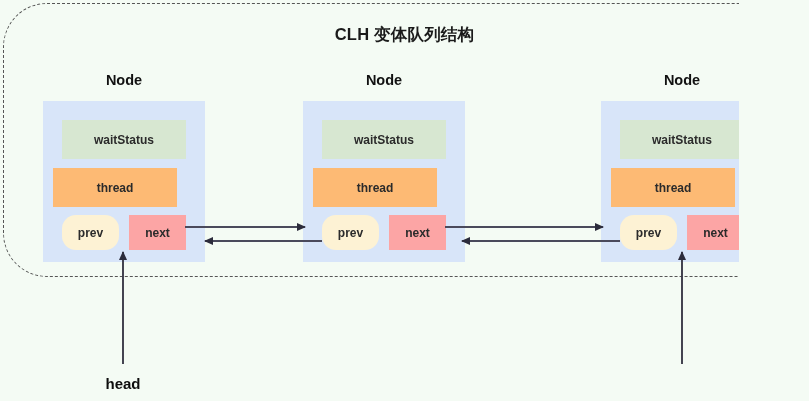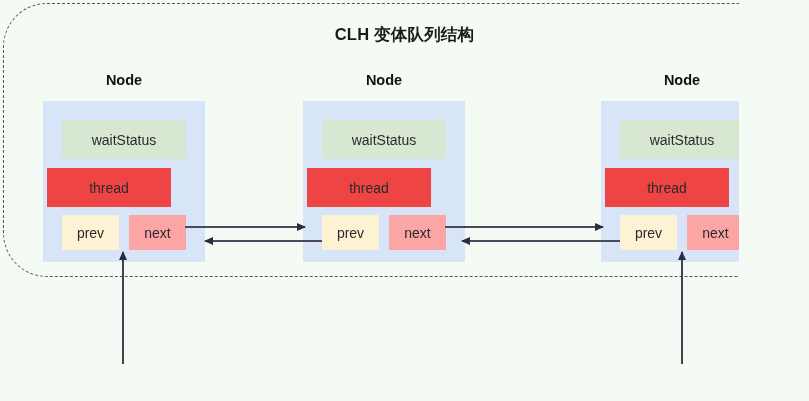--- a/index.html
+++ b/index.html
@@ -63,43 +63,45 @@
     height: 161px;
     background: #d8e5f9;
     box-sizing: border-box;
   }
   .field {
     position: absolute;
     box-sizing: border-box;
     display: flex;
     align-items: center;
     justify-content: center;
-    font-size: 14px;
+    font-size: 12px;
     color: #2b2b2b;
+    font-weight: bold;
   }
   .field-waitstatus {
     left: 19px;
     top: 19px;
     width: 124px;
     height: 39px;
     background: #d7e7d1;
   }
   .field-thread {
-    left: 4px;
+    left: 10px;
     top: 67px;
     width: 124px;
     height: 39px;
-    background: #ef4444;
+    background: #fdba74;
   }
   .field-prev {
     left: 19px;
     top: 114px;
     width: 57px;
     height: 35px;
     background: #fdf2d4;
+    border-radius: 14px;
   }
   .field-next {
     left: 86px;
     top: 114px;
     width: 57px;
     height: 35px;
     background: #fca5a5;
   }
 
   
@@ -176,14 +178,15 @@
 
     <line x1="445" y1="227" x2="603" y2="227" stroke="#4a4a5c" stroke-width="1.9" marker-end="url(#arrowhead)"></line>
 
     <line x1="620" y1="241" x2="462" y2="241" stroke="#4a4a5c" stroke-width="1.9" marker-end="url(#arrowhead)"></line>
 
     <line x1="123" y1="364" x2="123" y2="252" stroke="#3a3a48" stroke-width="1.9" marker-end="url(#arrowhead)"></line>
 
     <line x1="682" y1="364" x2="682" y2="252" stroke="#3a3a48" stroke-width="1.9" marker-end="url(#arrowhead)"></line>
   </svg>
 
+  <div class="pointer-label" id="label-head">head</div>
 
 </div>
 
 </body></html>

